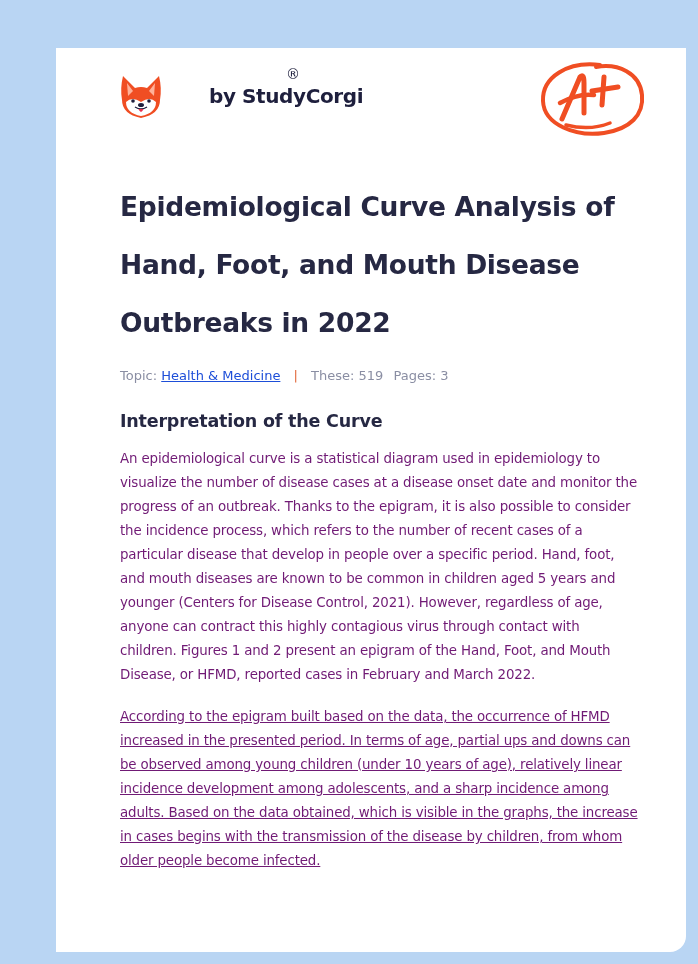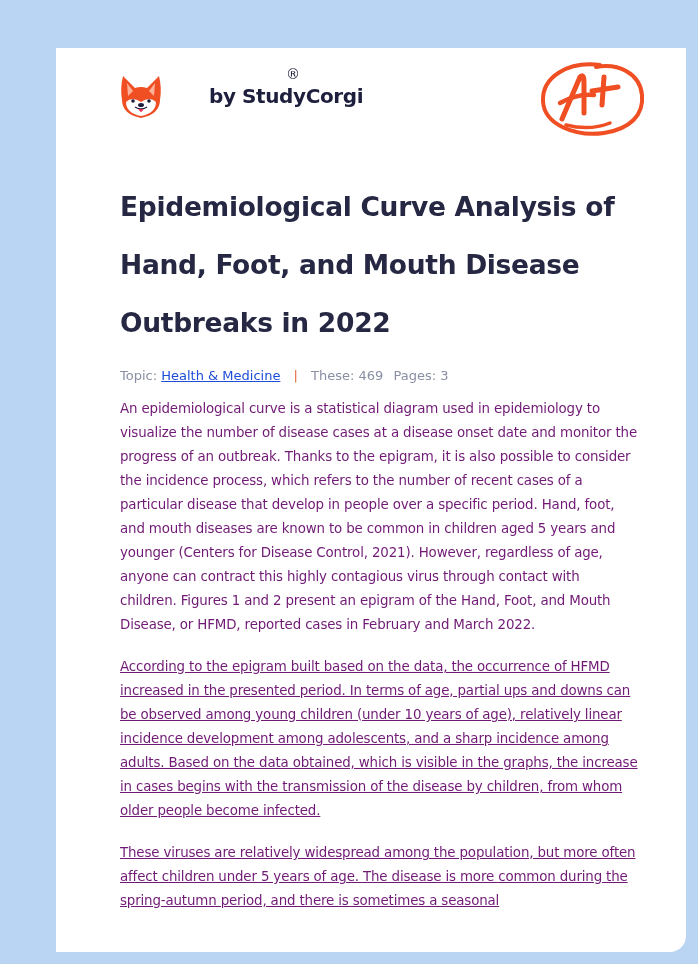--- a/index.html
+++ b/index.html
@@ -79,21 +79,21 @@
     </svg>
   </div>
 
   <div class="content">
     <h1>Epidemiological Curve Analysis of Hand, Foot, and Mouth Disease Outbreaks in 2022</h1>
     <div class="meta">
       <span>Topic:</span>
       <span class="topic-val">Health &amp; Medicine</span>
       <span class="sep">|</span>
       <span>These:</span>
-      <span>469</span>
+      <span>519</span>
       <span class="gap">Pages:</span>
       <span>3</span>
     </div>
+    <h2>Interpretation of the Curve</h2>
     <p>An epidemiological curve is a statistical diagram used in epidemiology to visualize the number of disease cases at a disease onset date and monitor the progress of an outbreak. Thanks to the epigram, it is also possible to consider the incidence process, which refers to the number of recent cases of a particular disease that develop in people over a specific period. Hand, foot, and mouth diseases are known to be common in children aged 5 years and younger (Centers for Disease Control, 2021). However, regardless of age, anyone can contract this highly contagious virus through contact with children. Figures 1 and 2 present an epigram of the Hand, Foot, and Mouth Disease, or HFMD, reported cases in February and March 2022.</p>
     <p>According to the epigram built based on the data, the occurrence of HFMD increased in the presented period. In terms of age, partial ups and downs can be observed among young children (under 10 years of age), relatively linear incidence development among adolescents, and a sharp incidence among adults. Based on the data obtained, which is visible in the graphs, the increase in cases begins with the transmission of the disease by children, from whom older people become infected.</p>
-    <p>These viruses are relatively widespread among the population, but more often affect children under 5 years of age. The disease is more common during the spring-autumn period, and there is sometimes a seasonal</p>
   </div>
 </div>
 
 </body></html>

